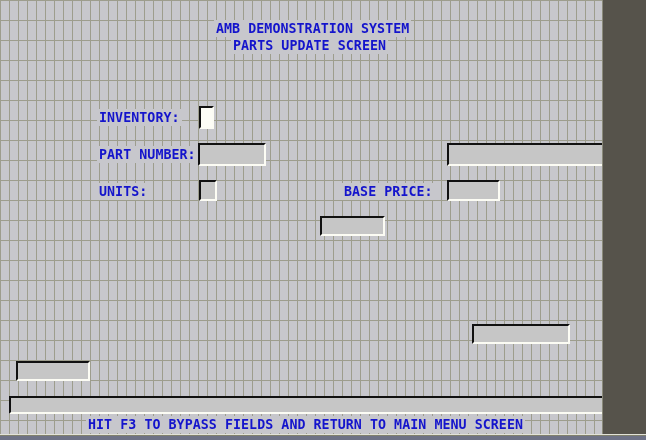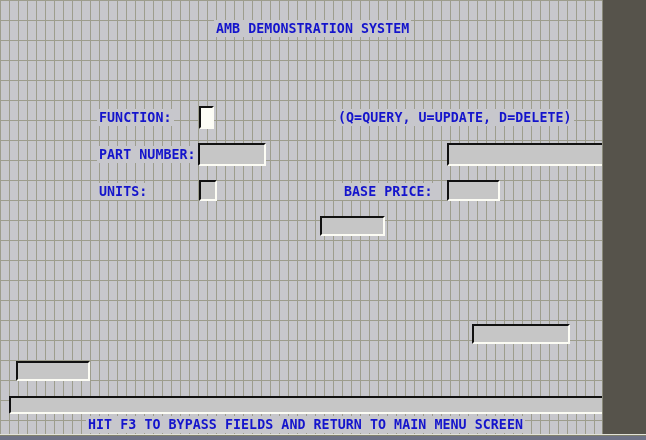--- a/index.html
+++ b/index.html
@@ -62,24 +62,24 @@
     position: absolute; left: 0; bottom: 0; width: 100%; height: 6px;
     background: linear-gradient(to bottom, #e2e2d8 0 1px, #80806e 1px 2px, var(--window_edge) 2px 6px);
   }
 </style>
 </head>
 <body>
 
 <div class="screen">
 
   <div class="lbl" style="left:214px; top:20px;">AMB DEMONSTRATION SYSTEM</div>
+  <div class="lbl" style="left:231px; top:37px;">PARTS UPDATE SCREEN</div>
 
-  <div class="lbl" style="left:97px; top:109px;">FUNCTION:</div>
+  <div class="lbl" style="left:97px; top:109px;">INVENTORY:</div>
   <input class="field active" style="left: 199px; top: 106px; width: 15px; height: 23px;" value="">
-  <div class="lbl" style="left:336px; top:109px;">(Q=QUERY, U=UPDATE, D=DELETE)</div>
 
   <div class="lbl" style="left:97px; top:146px;text-align:right;">PART NUMBER:</div>
   <input class="field" style="left: 198px; top: 143px; width: 68px; height: 23px;" value="">
   <input class="field" style="left: 447px; top: 143px; width: 163px; height: 23px;" value="">
 
   <div class="lbl" style="left:97px; top:183px;">UNITS:</div>
   <input class="field" style="left: 199px; top: 180px; width: 18px; height: 21px;" value="">
   <div class="lbl" style="left:342px; top:183px;">BASE PRICE:</div>
   <input class="field" style="left: 447px; top: 180px; width: 53px; height: 21px;" value="">
 

